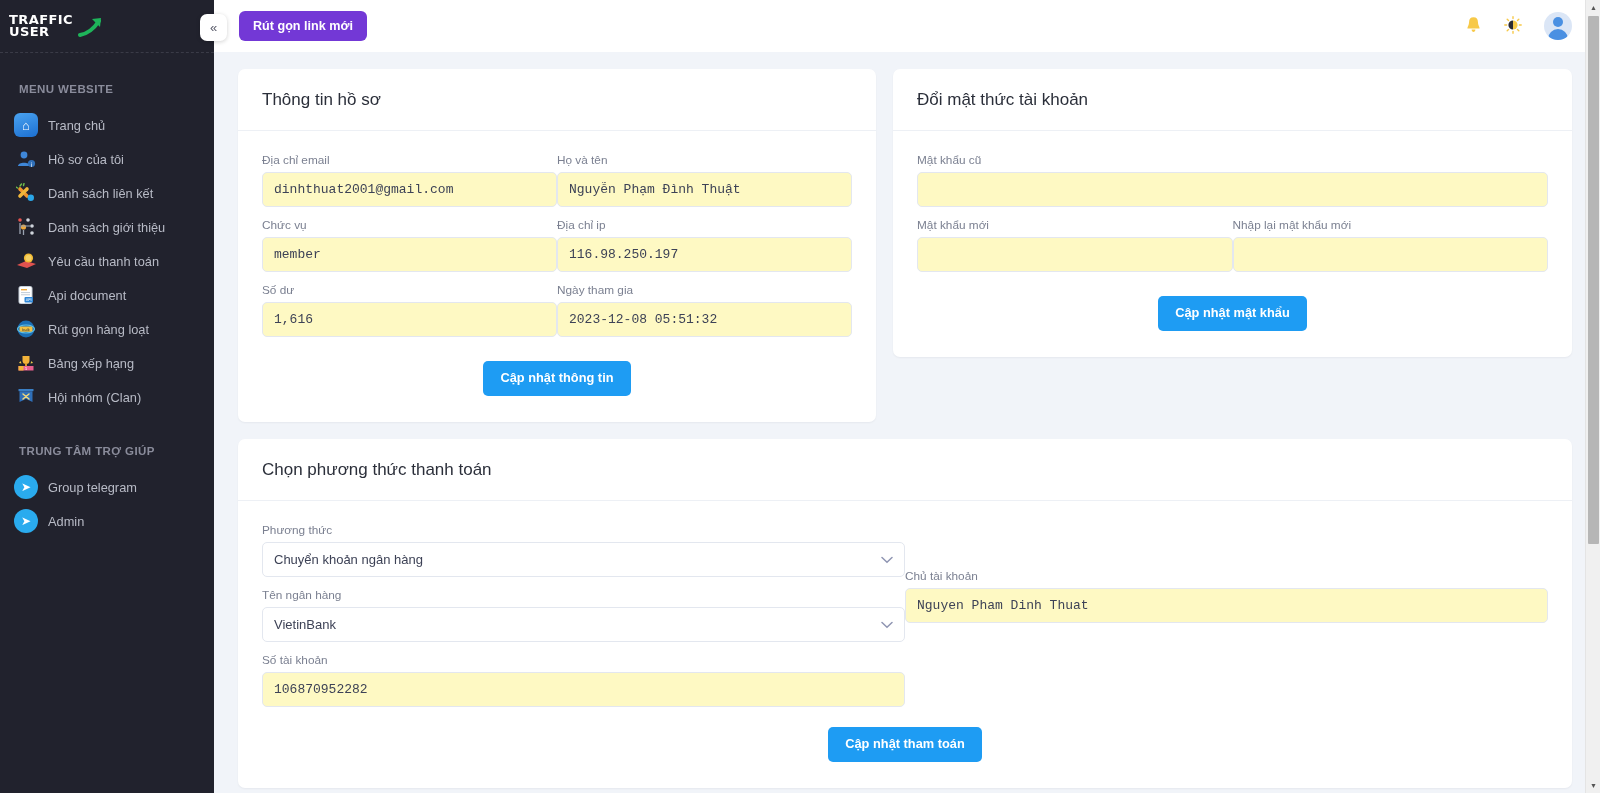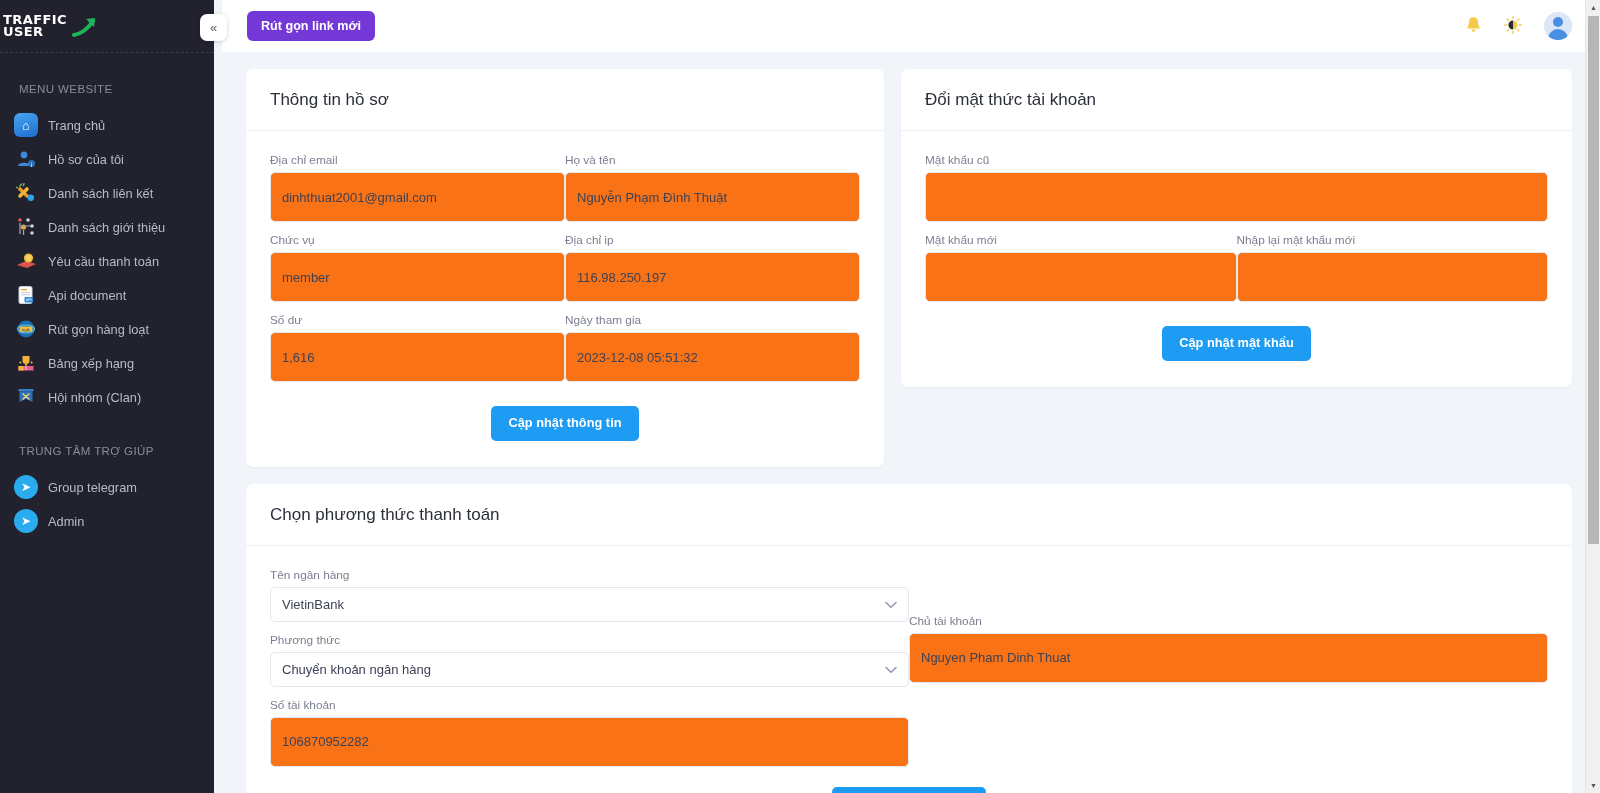--- a/index.html
+++ b/index.html
@@ -15,42 +15,42 @@
   .sidebar {
     width: 214px; height: 793px;
     background: #21222d;
     flex: 0 0 214px;
     position: relative;
     overflow: hidden;
   }
   .logo-wrap {
     height: 52px;
     display: flex; 
-    padding-left: 3px;
+    padding-left: 9px;
   }
   .logo {
     display: flex; align-items: center; gap: 4px;
   }
   .logo-text {
     color: #ffffff;
     font-weight: bold;
     font-size: 13px;
     line-height: 12.5px;
     letter-spacing: 0.4px;
     font-family: "DejaVu Sans", sans-serif;
   }
   .logo-arrow { margin-left: 1px; margin-top: 5px; }
   .side-div {
     border-top: 1px dashed #3a3b47;
     margin: 0 0 0 0;
   }
   .side-section {
     color: #8a8c9b;
     font-size: 11.5px;
-    font-weight: normal;
+    font-weight: bold;
     letter-spacing: 0.4px;
     padding: 0 12px 0 19px;
     margin-top: 30px;
     margin-bottom: 13px;
   }
   .side-section.second { margin-top: 31px; }
   .nav-item {
     display: flex; align-items: center;
     gap: 10px;
     height: 34px;
@@ -82,21 +82,21 @@
     border-radius: 7px;
     box-shadow: 0 1px 4px rgba(0,0,0,.18);
     display: flex; align-items: center; justify-content: center;
     color: #5a5c6b;
     font-size: 13px;
     cursor: pointer;
     z-index: 40;
   }
 
   
-  .main { flex: 1 1 auto; height: 793px; position: relative; background: #f1f4f9; margin-left: 8px; }
+  .main { flex: 1 1 auto; height: 793px; position: relative; background: #f1f4f9; }
 
   .topbar {
     height: 52px;
     background: #ffffff;
     display: flex; align-items: center;
     padding: 0 28px 0 25px;
     position: relative;
   }
   .btn-new {
     background: #7338d6;
@@ -158,28 +158,28 @@
   .fcol { flex: 1 1 0; min-width: 0; }
   .fgroup { margin-bottom: 11px; }
   .flabel {
     display: block;
     font-size: 11.8px;
     color: #7b8091;
     margin-bottom: 5px;
   }
   .finput {
     width: 100%;
-    height: 50px;
+    height: 35px;
     border: 1px solid #e3e7ef;
     border-radius: 5px;
     padding: 0 11px;
     font-size: 13px;
     color: #3d4256;
-    font-family: Liberation Sans, sans-serif;
-    background: #f97316;
+    font-family: Liberation Mono, monospace;
+    background: #fef9c3;
     outline: none;
   }
   .finput::placeholder { color: #9aa0b0; }
   .fselect {
     width: 100%;
     height: 35px;
     border: 1px solid #e3e7ef;
     border-radius: 5px;
     padding: 0 30px 0 11px;
     font-size: 13px;
@@ -494,34 +494,34 @@
       </div>
 
       <section class="card card-pay">
         <div class="card-head">
           <div class="card-title">Chọn phương thức thanh toán</div>
         </div>
         <div class="card-body">
           <div class="fgrid">
             <div class="fcol">
               <div class="fgroup sel-wrap">
-                <label class="flabel">Tên ngân hàng</label>
+                <label class="flabel">Phương thức</label>
                 <div class="fselect">
-                  <span>VietinBank</span>
+                  <span>Chuyển khoản ngân hàng</span>
                 </div>
                 <span class="sel-chev" style="top:32px">
                   <svg width="12" height="8" viewBox="0 0 12 8">
                       <path d="M1 1.5 L6 6.2 L11 1.5" stroke="#8f95b2" stroke-width="1.5" fill="none" stroke-linecap="round"></path>
                     </svg>
                 </span>
               </div>
               <div class="fgroup sel-wrap">
-                <label class="flabel">Phương thức</label>
+                <label class="flabel">Tên ngân hàng</label>
                 <div class="fselect">
-                  <span>Chuyển khoản ngân hàng</span>
+                  <span>VietinBank</span>
                 </div>
                 <span class="sel-chev" style="top:32px">
                   <svg width="12" height="8" viewBox="0 0 12 8">
                       <path d="M1 1.5 L6 6.2 L11 1.5" stroke="#8f95b2" stroke-width="1.5" fill="none" stroke-linecap="round"></path>
                     </svg>
                 </span>
               </div>
               <div class="fgroup">
                 <label class="flabel">Số tài khoản</label>
                 <input class="finput" value="106870952282" style="">

